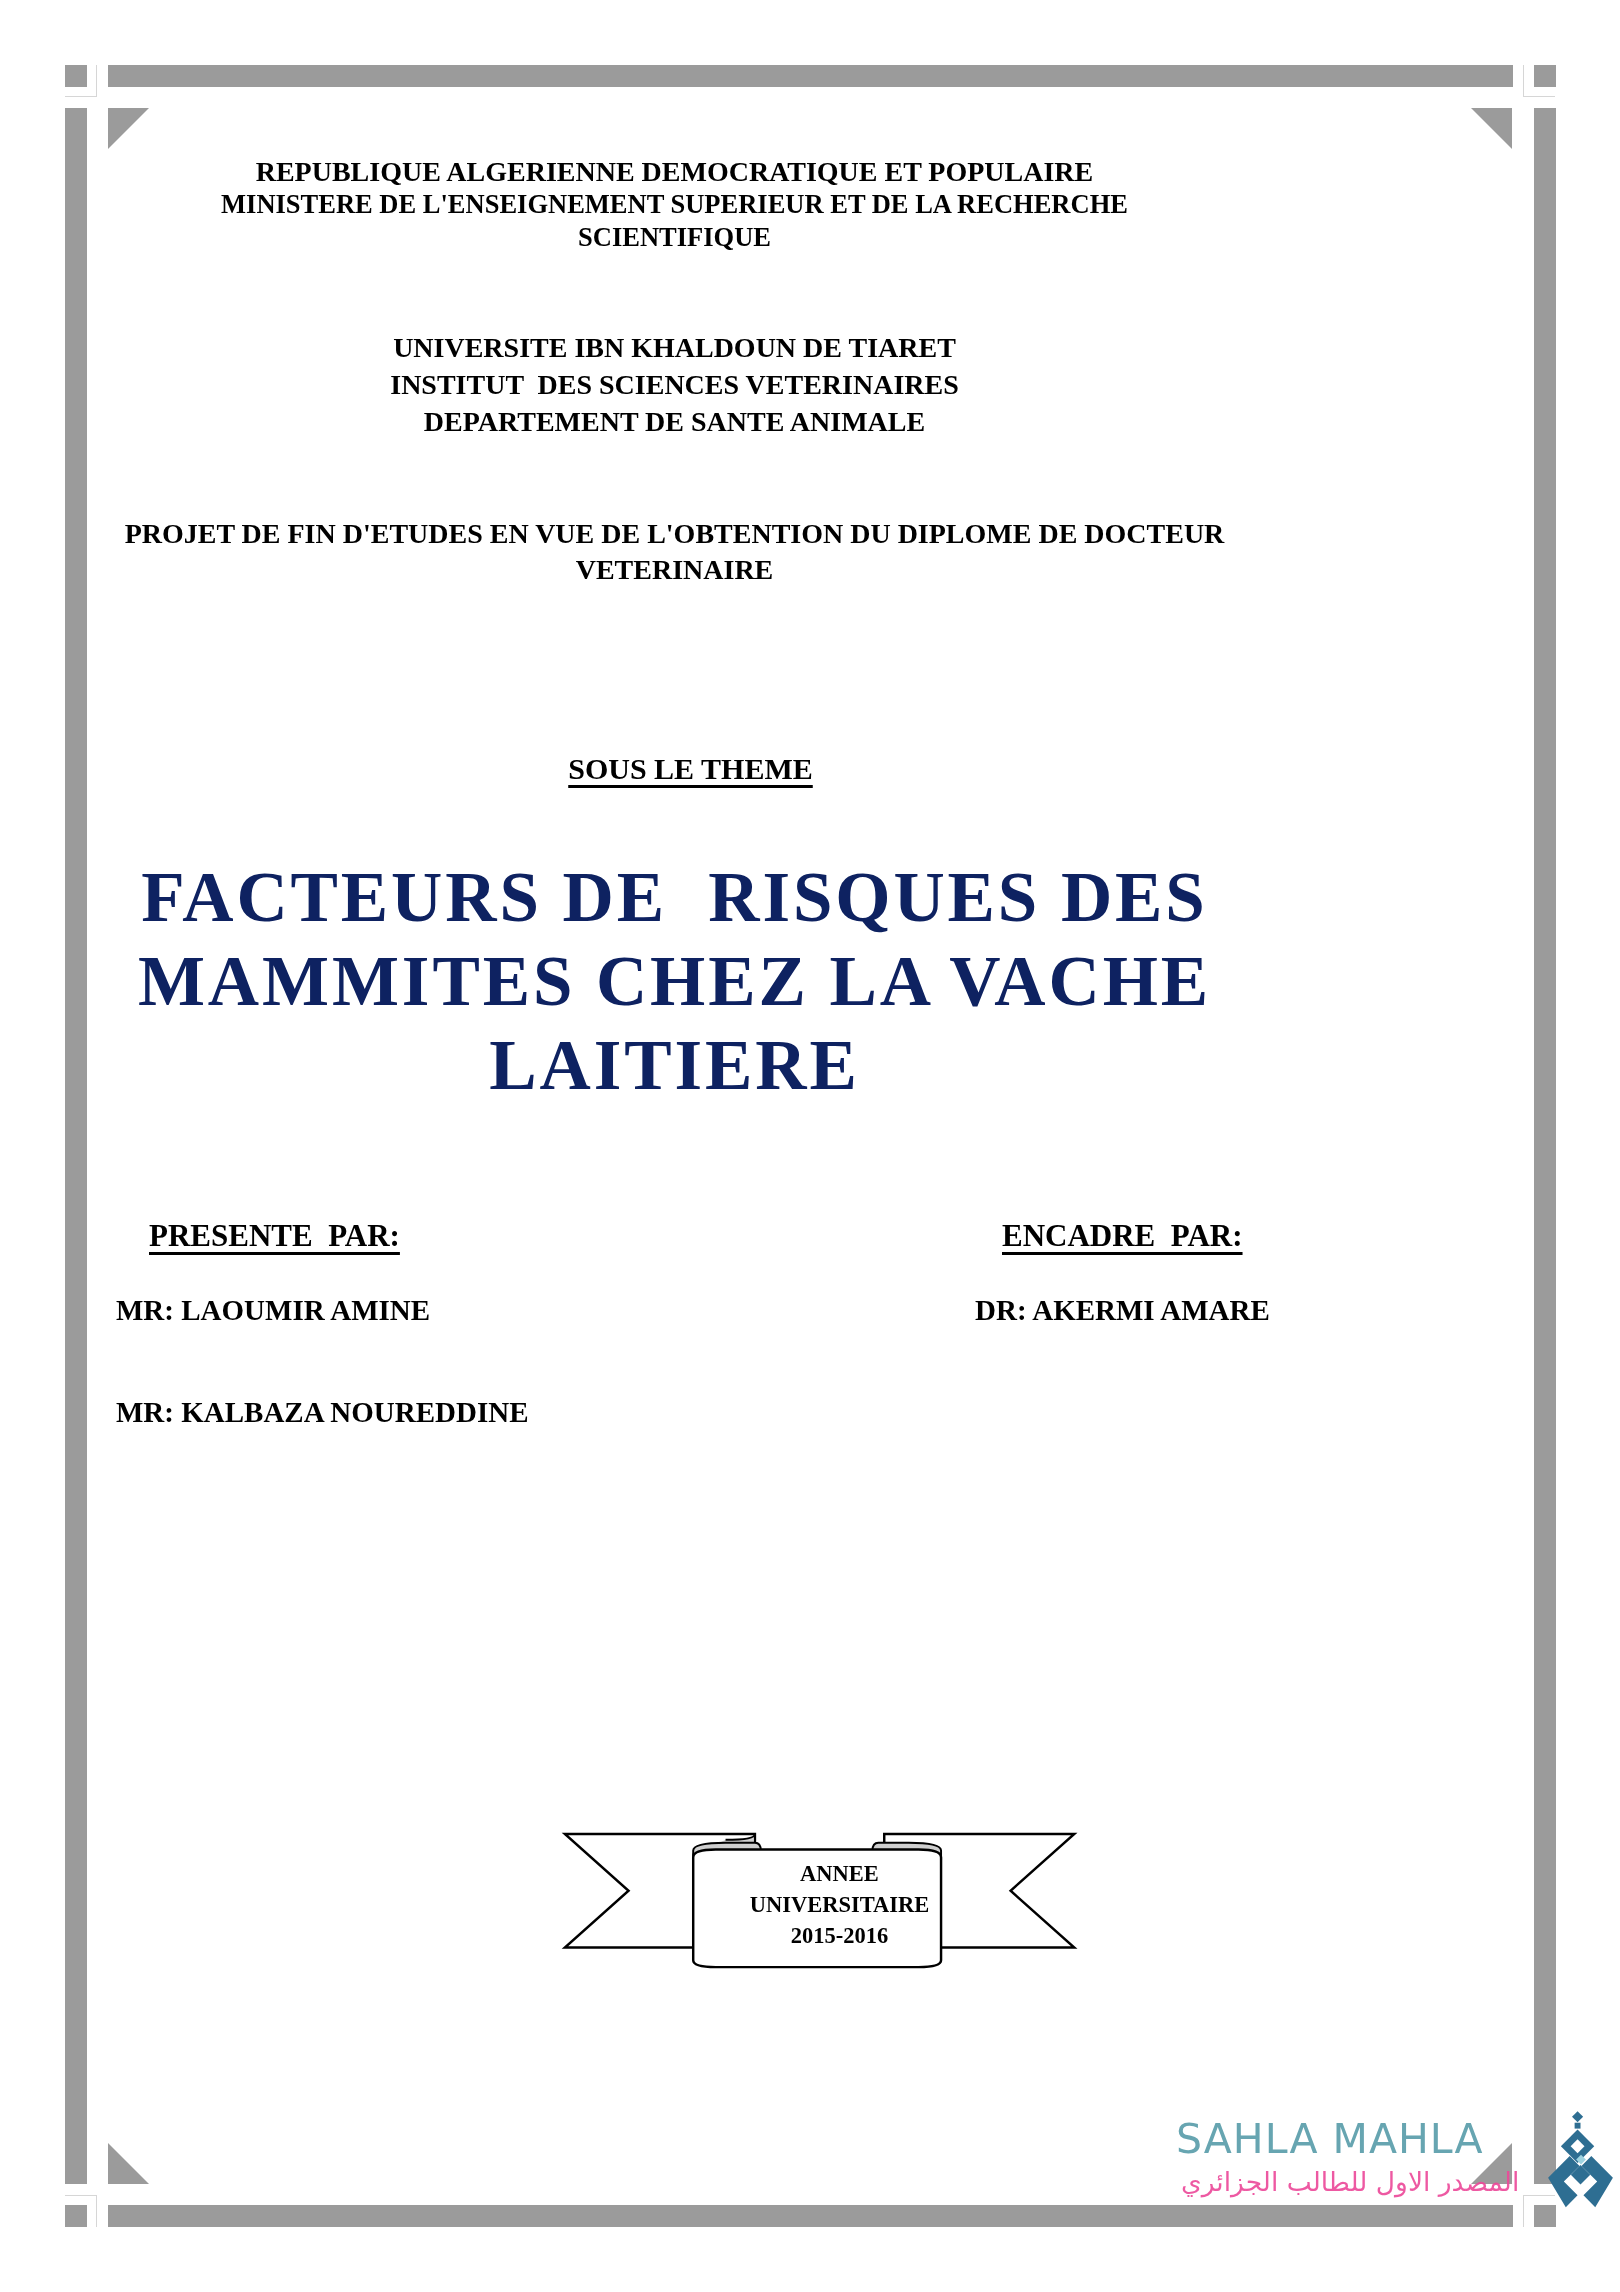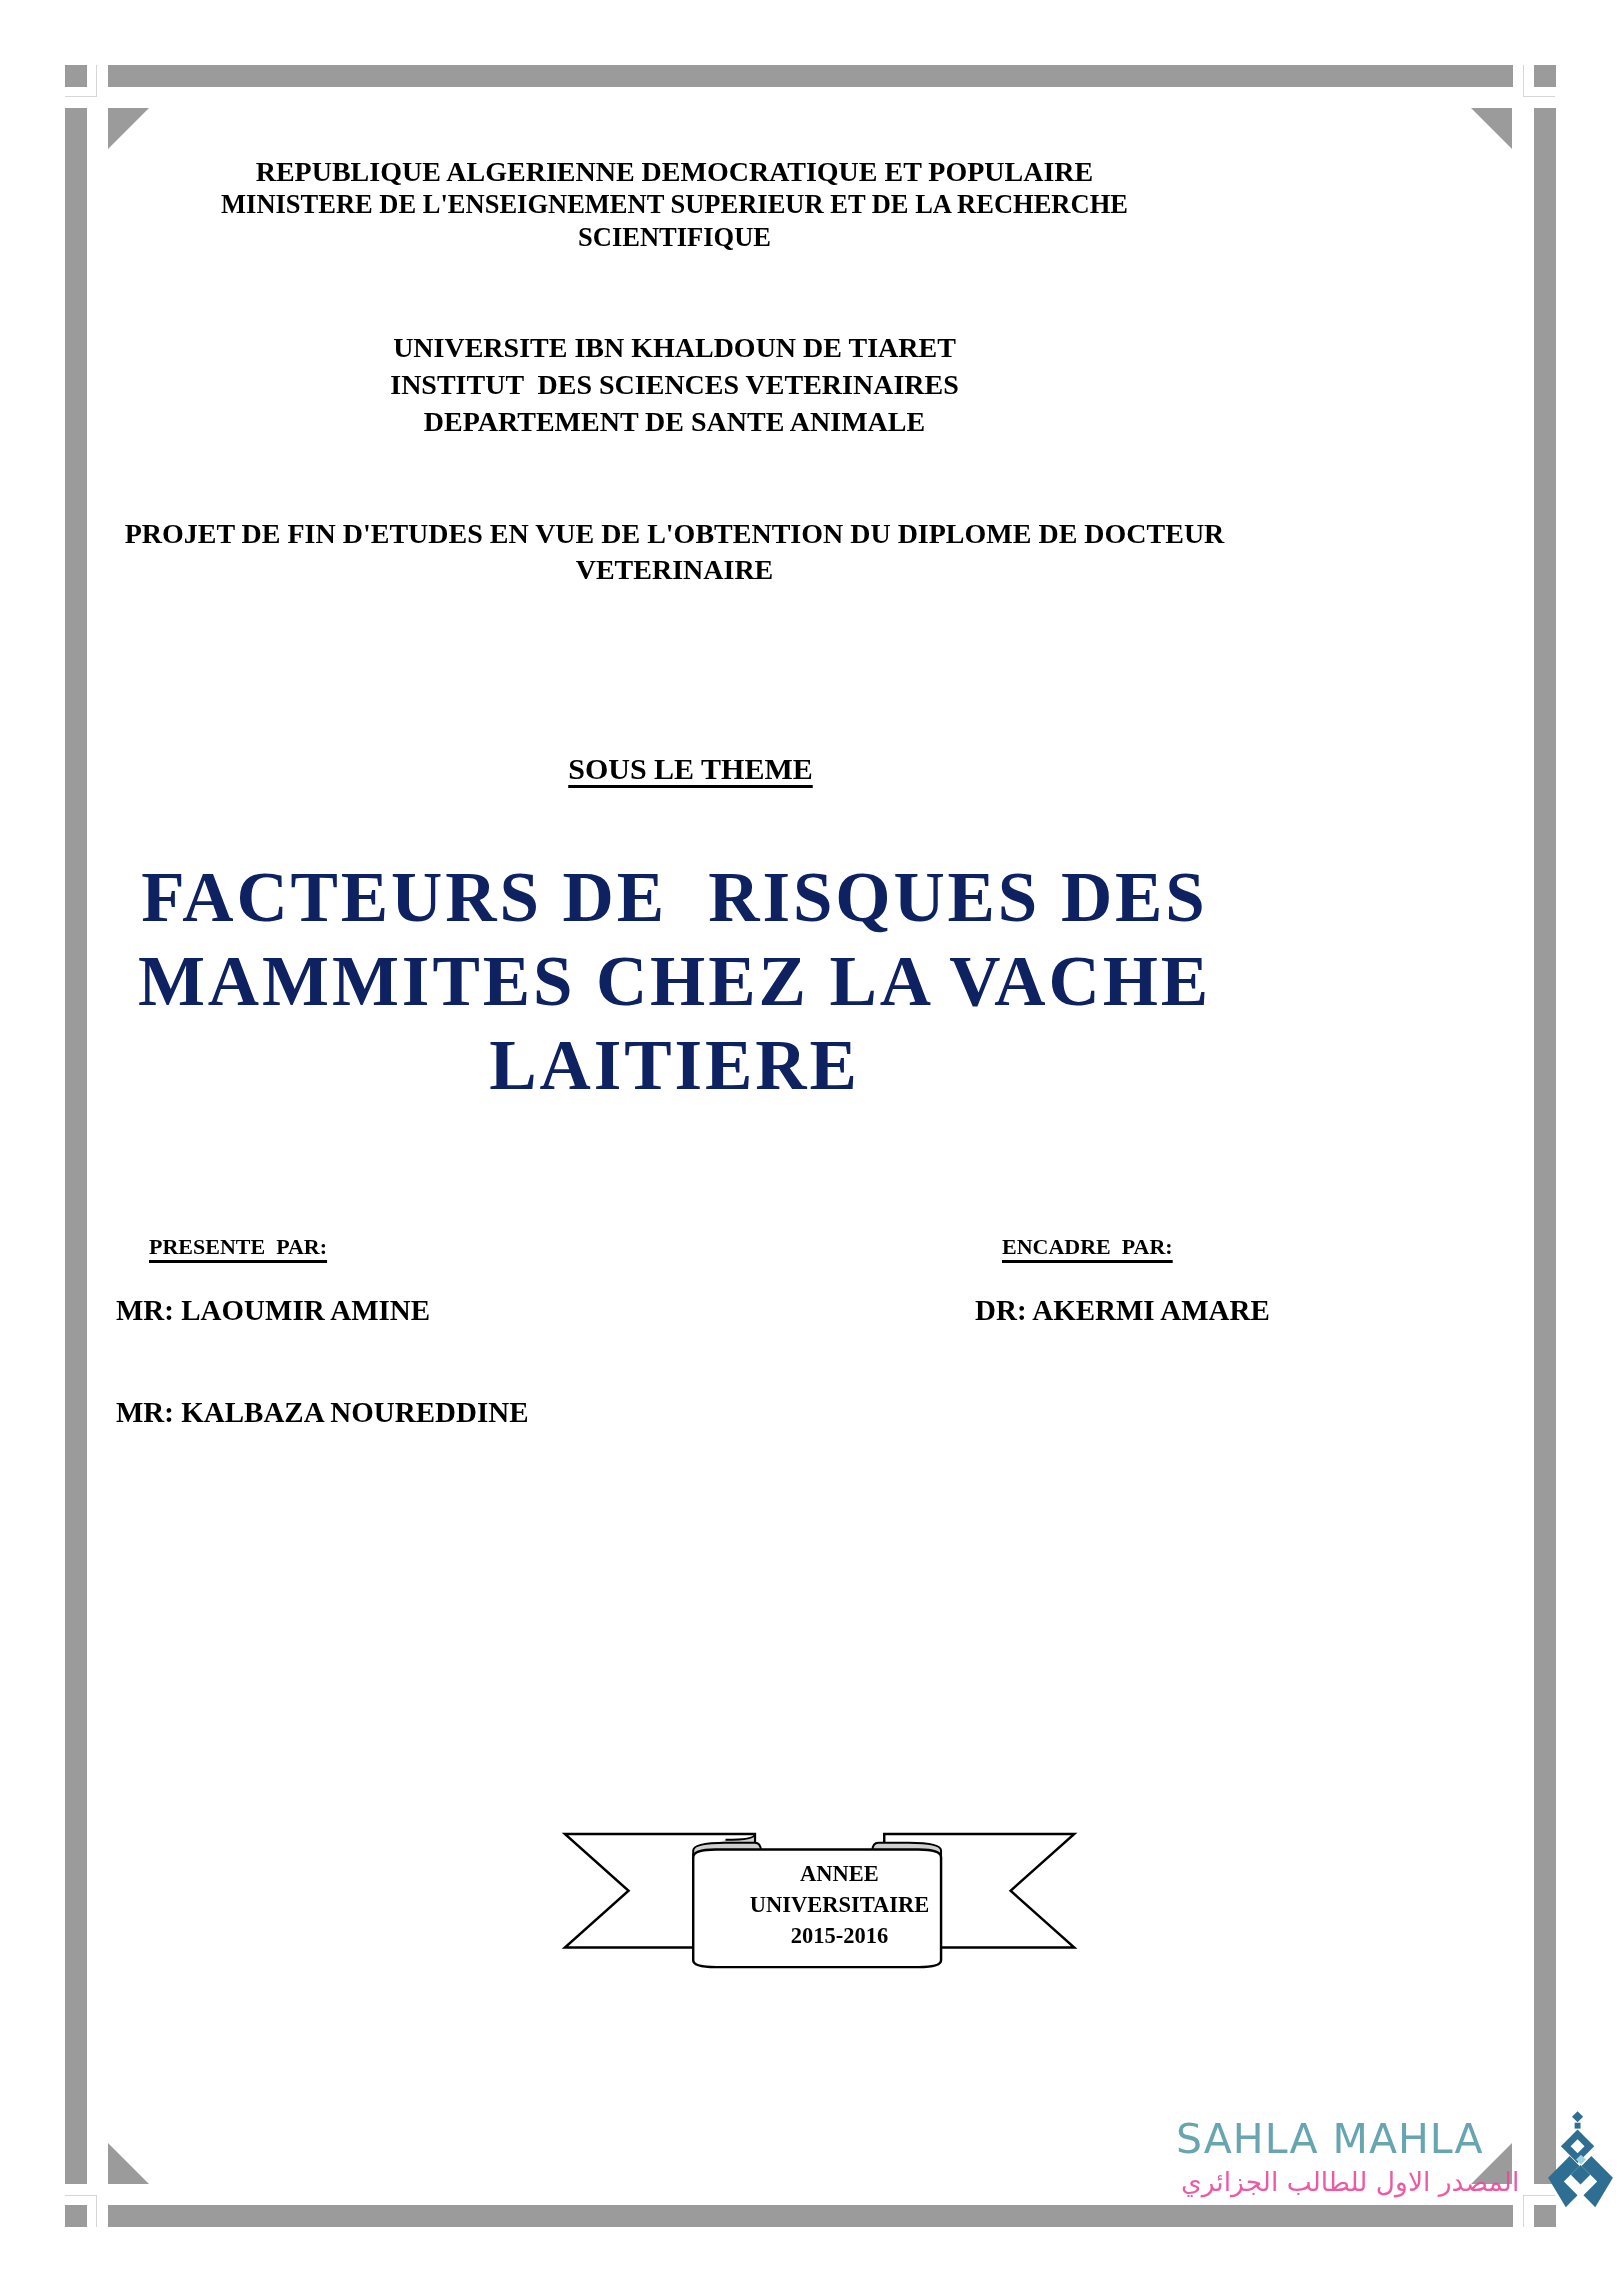--- a/index.html
+++ b/index.html
@@ -9,21 +9,21 @@
     .bar { position: absolute; background: #9b9b9b; }
     .sq-outline { position: absolute; border: 1px solid #d6d6d6; box-sizing: border-box; }
     .center-block { position: absolute; left: 0; width: 1349px; text-align: center; font-weight: bold; }
     .hdr1 { top: 155px; font-size: 28px; line-height: 33px; }
     .hdr1 .l2 { font-size: 26.5px; }
     .hdr2 { top: 329px; font-size: 28px; line-height: 37px; }
     .hdr3 { top: 516px; font-size: 28px; line-height: 36px; }
     .theme { top: 752px; font-size: 30px; text-decoration: underline; text-decoration-thickness: 2.9px; text-underline-offset: 5.9px; padding-left: 16px; }
     .title { top: 855px; color: #0e2261; font-size: 71px; line-height: 84px; font-variant: small-caps;
              letter-spacing: 2.9px; font-family: "Liberation Serif", "DejaVu Serif", serif; }
-    .sec-label { position: absolute; font-weight: bold; font-size: 22px; text-decoration: underline; text-decoration-thickness: 2.9px; text-underline-offset: 5.9px; margin-top: 16px; }
+    .sec-label { position: absolute; font-weight: bold; font-size: 31px; text-decoration: underline; text-decoration-thickness: 2.9px; text-underline-offset: 5.9px; }
     .person { position: absolute; font-weight: bold; font-size: 29px; }
     .ribbon { position: absolute; left: 559px; top: 1823px; width: 529px; height: 157px; }
     .ribbon-text { position: absolute; left: 693px; top: 1858px; width: 293px; text-align: center; font-weight: bold; font-size: 22.5px; line-height: 31px; }
     .logo-text { position: absolute; left: 1176px; top: 2115px; color: #5b9eab; font-family: "DejaVu Sans", "Liberation Sans", sans-serif; font-size: 41px; letter-spacing: 1px; opacity: 0.92; }
     .logo-arabic { position: absolute; left: 1181px; top: 2166px; color: #ec4899; font-family: "DejaVu Sans", sans-serif; font-size: 26.5px; direction: rtl; opacity: 0.9; }
     .logo-mark { position: absolute; left: 1544px; top: 2107px; width: 74px; height: 108px; }
   </style>
 </head>
 <body>
 

